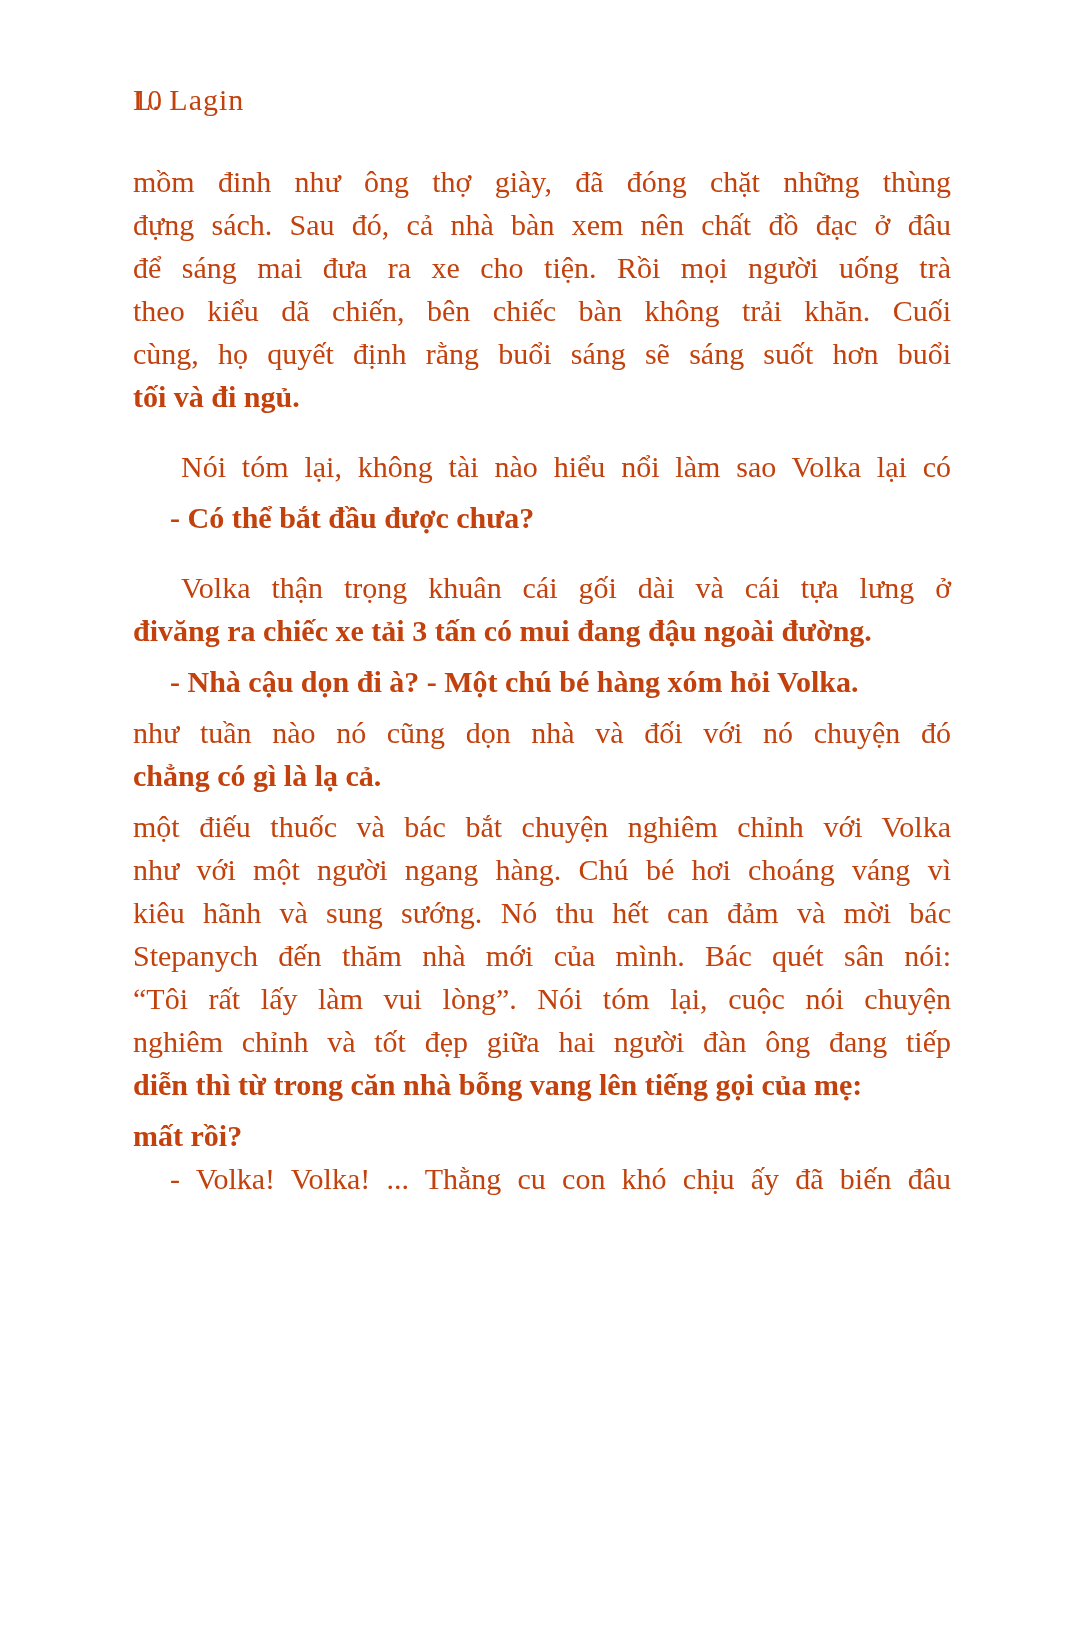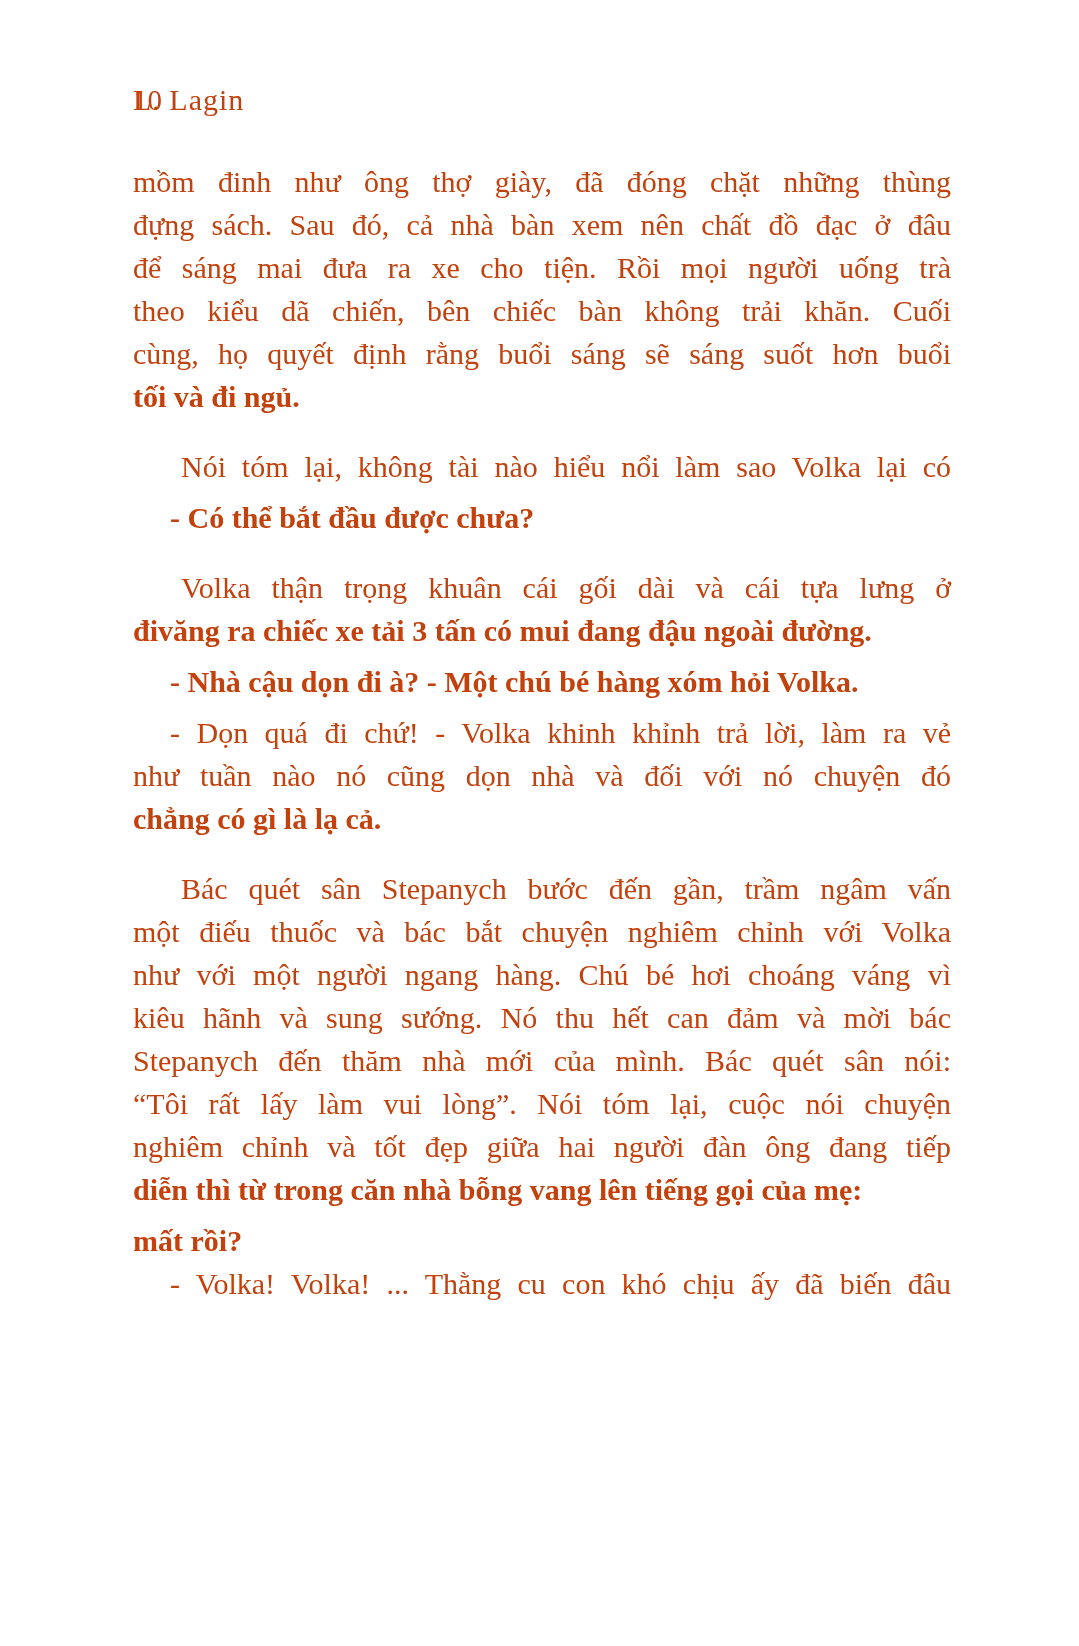--- a/index.html
+++ b/index.html
@@ -101,26 +101,24 @@
         <div class="line first last">- Có thể bắt đầu được chưa?</div>
       </div>
       <div class="para body-indent">
         <div class="line first">Volka thận trọng khuân cái gối dài và cái tựa lưng ở</div>
         <div class="line last">đivăng ra chiếc xe tải 3 tấn có mui đang đậu ngoài đường.</div>
       </div>
       <div class="para dialogue">
         <div class="line first last">- Nhà cậu dọn đi à? - Một chú bé hàng xóm hỏi Volka.</div>
       </div>
       <div class="para dialogue">
-        <div class="line first">- Dọn quá đi chứ! - Volka khinh khỉnh trả lời, làm ra vẻ</div>
         <div class="line">như tuần nào nó cũng dọn nhà và đối với nó chuyện đó</div>
         <div class="line last">chẳng có gì là lạ cả.</div>
       </div>
       <div class="para body-indent">
-        <div class="line first">Bác quét sân Stepanych bước đến gần, trầm ngâm vấn</div>
         <div class="line">một điếu thuốc và bác bắt chuyện nghiêm chỉnh với Volka</div>
         <div class="line">như với một người ngang hàng. Chú bé hơi choáng váng vì</div>
         <div class="line">kiêu hãnh và sung sướng. Nó thu hết can đảm và mời bác</div>
         <div class="line">Stepanych đến thăm nhà mới của mình. Bác quét sân nói:</div>
         <div class="line">“Tôi rất lấy làm vui lòng”. Nói tóm lại, cuộc nói chuyện</div>
         <div class="line">nghiêm chỉnh và tốt đẹp giữa hai người đàn ông đang tiếp</div>
         <div class="line last">diễn thì từ trong căn nhà bỗng vang lên tiếng gọi của mẹ:</div>
       </div>
       <div class="para dialogue">
         <div class="line last">mất rồi?</div>

